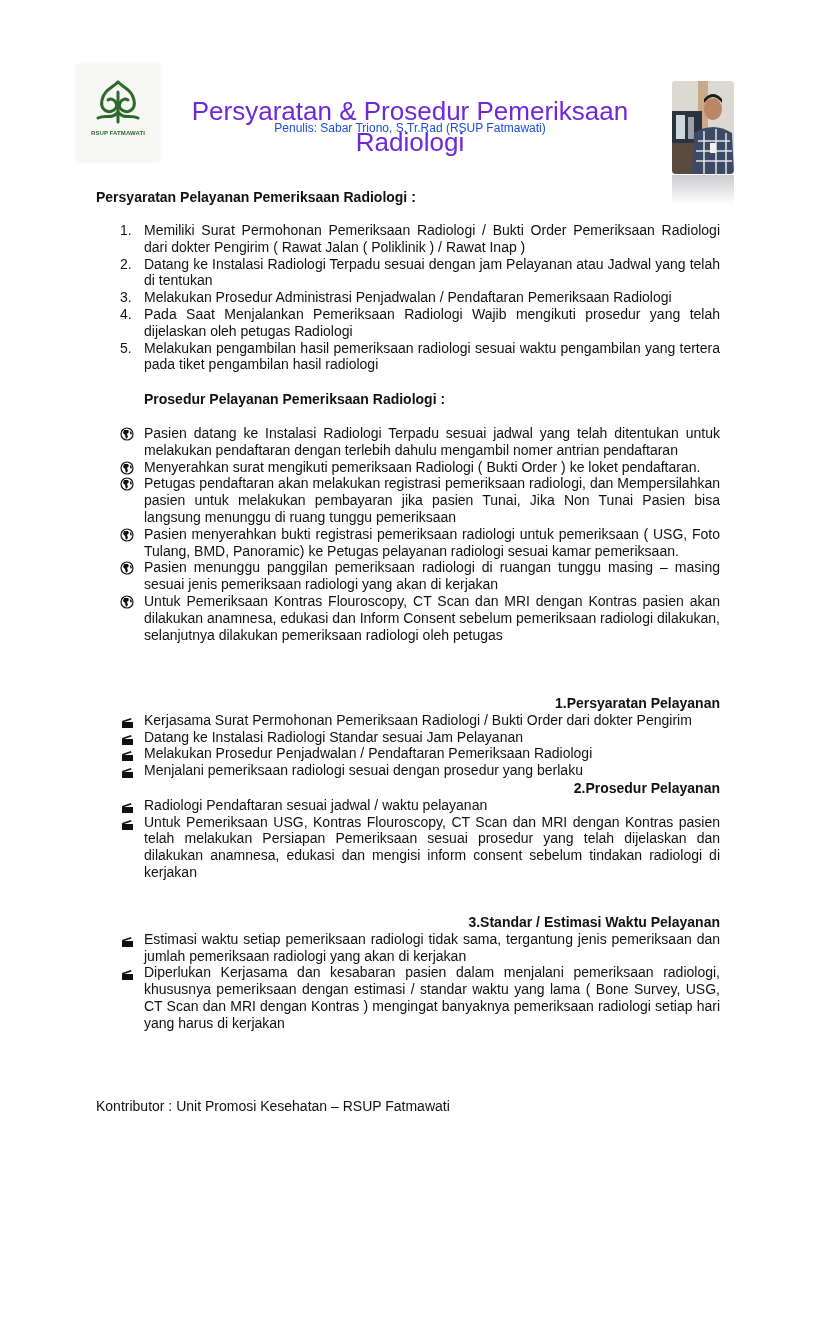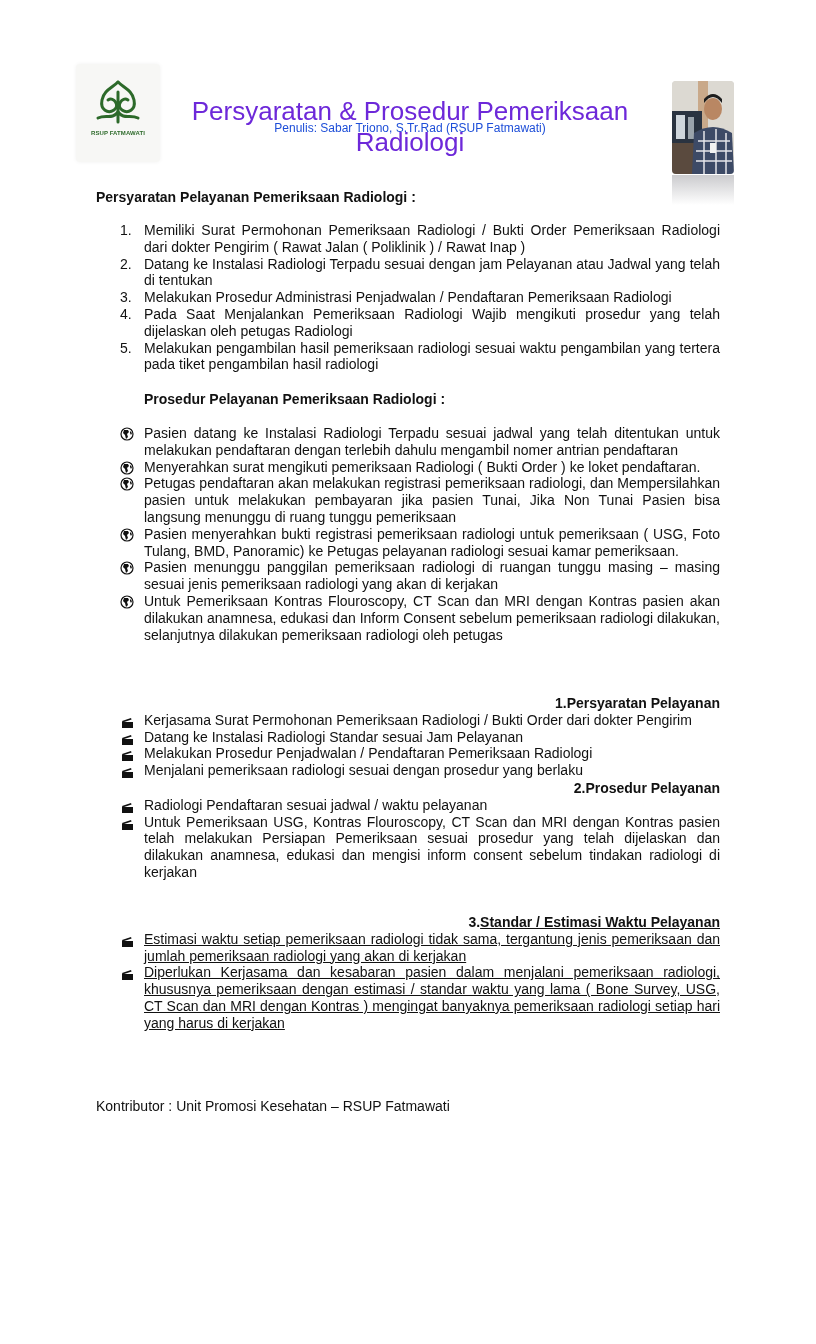--- a/index.html
+++ b/index.html
@@ -131,21 +131,21 @@
   <div class="item"><span class="clap"><svg width="11" height="10" viewBox="0 0 11 10">
           <path d="M0 4 L11 4 L11 10 L0 10 Z" fill="#111"></path>
           <path d="M0 3 L9 0 L9.6 1.6 L0.6 4.4 Z" fill="#111"></path>
         </svg></span><span>Radiologi Pendaftaran sesuai jadwal / waktu pelayanan</span></div>
   <div class="item"><span class="clap"><svg width="11" height="10" viewBox="0 0 11 10">
           <path d="M0 4 L11 4 L11 10 L0 10 Z" fill="#111"></path>
           <path d="M0 3 L9 0 L9.6 1.6 L0.6 4.4 Z" fill="#111"></path>
         </svg></span><span>Untuk Pemeriksaan USG, Kontras Flouroscopy, CT Scan dan MRI dengan Kontras pasien telah melakukan Persiapan Pemeriksaan sesuai prosedur yang telah dijelaskan dan dilakukan anamnesa, edukasi dan mengisi inform consent sebelum tindakan radiologi di kerjakan</span></div>
 </div>
 
-<div class="list" style="top:914px;text-decoration:underline;">
+<div class="list" style="top:914px;">
   <div class="sub-head"><span class="num">3.</span><span>Standar / Estimasi Waktu Pelayanan</span></div>
   <div class="item"><span class="clap"><svg width="11" height="10" viewBox="0 0 11 10">
           <path d="M0 4 L11 4 L11 10 L0 10 Z" fill="#111"></path>
           <path d="M0 3 L9 0 L9.6 1.6 L0.6 4.4 Z" fill="#111"></path>
         </svg></span><span>Estimasi waktu setiap pemeriksaan radiologi tidak sama, tergantung jenis pemeriksaan dan jumlah pemeriksaan radiologi yang akan di kerjakan</span></div>
   <div class="item"><span class="clap"><svg width="11" height="10" viewBox="0 0 11 10">
           <path d="M0 4 L11 4 L11 10 L0 10 Z" fill="#111"></path>
           <path d="M0 3 L9 0 L9.6 1.6 L0.6 4.4 Z" fill="#111"></path>
         </svg></span><span>Diperlukan Kerjasama dan kesabaran pasien dalam menjalani pemeriksaan radiologi, khususnya pemeriksaan dengan estimasi / standar waktu yang lama ( Bone Survey, USG, CT Scan dan MRI dengan Kontras ) mengingat banyaknya pemeriksaan radiologi setiap hari yang harus di kerjakan</span></div>
 </div>

